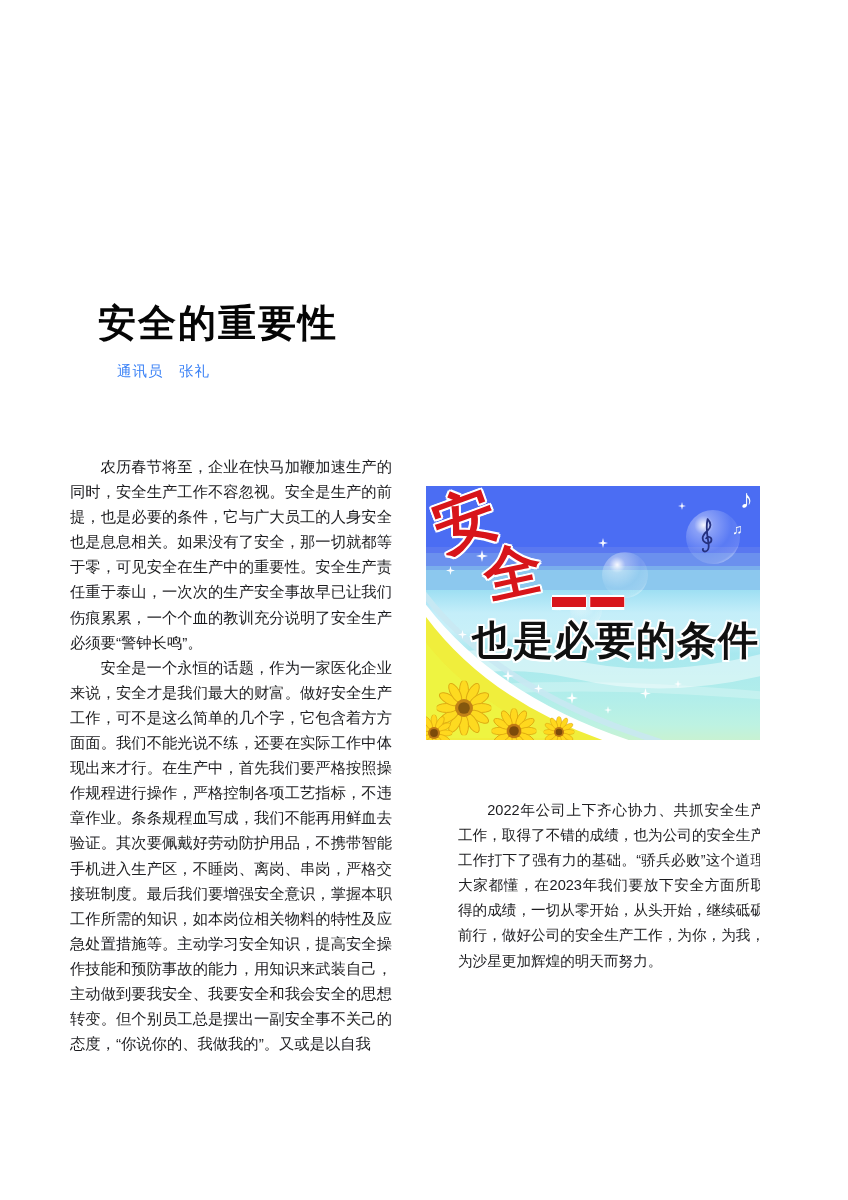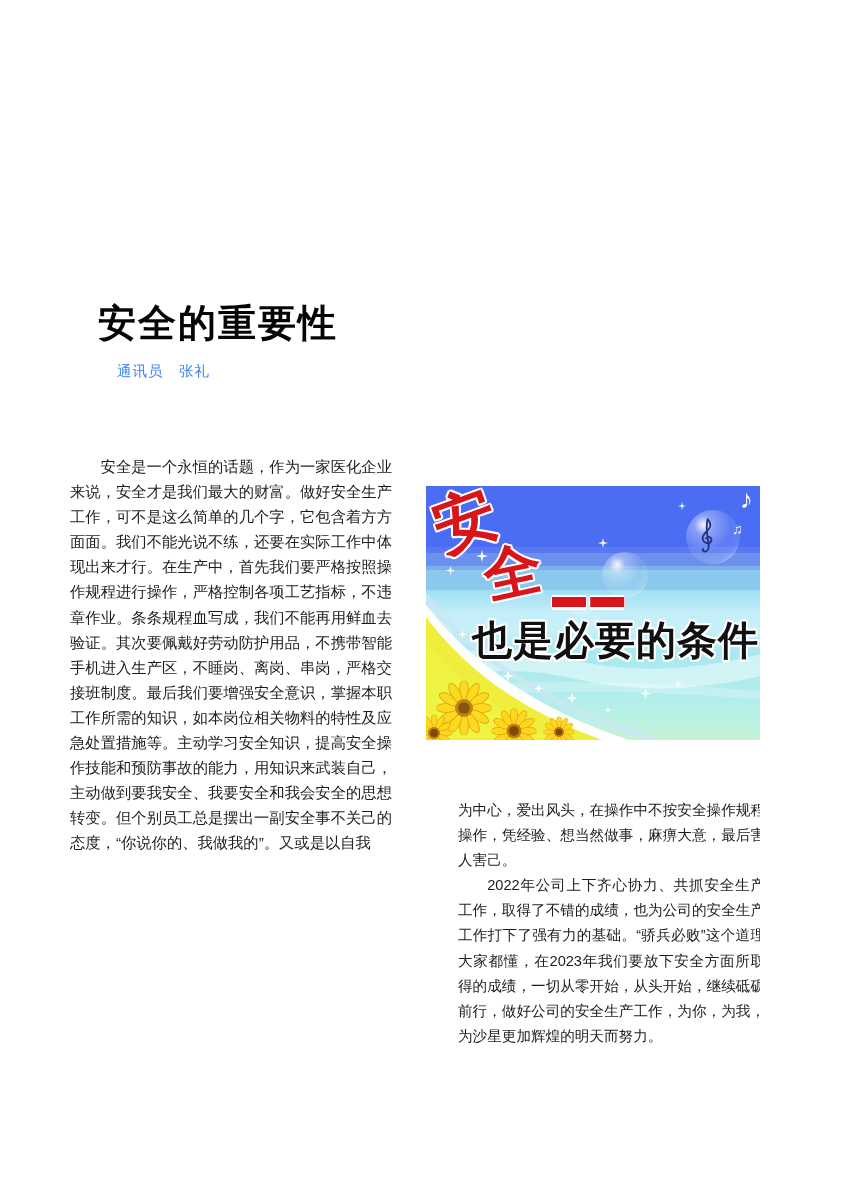--- a/index.html
+++ b/index.html
@@ -79,20 +79,21 @@
 </style>
 </head>
 <body>
 
 <div class="page">
 
   <h1 class="title">安全的重要性</h1>
   <div class="byline">通讯员　张礼</div>
 
   <div class="col col-left">
+    <p class="indent">农历春节将至，企业在快马加鞭加速生产的同时，安全生产工作不容忽视。安全是生产的前提，也是必要的条件，它与广大员工的人身安全也是息息相关。如果没有了安全，那一切就都等于零，可见安全在生产中的重要性。安全生产责任重于泰山，一次次的生产安全事故早已让我们伤痕累累，一个个血的教训充分说明了安全生产必须要“警钟长鸣”。</p>
     <p class="indent">安全是一个永恒的话题，作为一家医化企业来说，安全才是我们最大的财富。做好安全生产工作，可不是这么简单的几个字，它包含着方方面面。我们不能光说不练，还要在实际工作中体现出来才行。在生产中，首先我们要严格按照操作规程进行操作，严格控制各项工艺指标，不违章作业。条条规程血写成，我们不能再用鲜血去验证。其次要佩戴好劳动防护用品，不携带智能手机进入生产区，不睡岗、离岗、串岗，严格交接班制度。最后我们要增强安全意识，掌握本职工作所需的知识，如本岗位相关物料的特性及应急处置措施等。主动学习安全知识，提高安全操作技能和预防事故的能力，用知识来武装自己，主动做到要我安全、我要安全和我会安全的思想转变。但个别员工总是摆出一副安全事不关己的态度，“你说你的、我做我的”。又或是以自我</p>
   </div>
 
   <div class="poster">
 
     <svg class="poster-deco" viewBox="0 0 338 254" aria-hidden="true">
       <defs>
         <symbol id="sparkle" viewBox="0 0 12 12">
           <path d="M6 0 L7.2 4.8 L12 6 L7.2 7.2 L6 12 L4.8 7.2 L0 6 L4.8 4.8 Z" fill="#ffffff"></path>
         </symbol>
@@ -162,17 +163,16 @@
     <span class="note note-1">♪</span>
     <span class="note note-2">♫</span>
 
     <span class="char-red char-an">安</span>
     <span class="char-red char-quan">全</span>
     <span class="dashes">——</span>
     <span class="slogan">也是必要的条件</span>
   </div>
 
   <div class="col col-right">
-    <p>为中心，爱出风头，在操作中不按安全操作规程操作，凭经验、想当然做事，麻痹大意，最后害人害己。</p>
     <p class="indent">2022年公司上下齐心协力、共抓安全生产工作，取得了不错的成绩，也为公司的安全生产工作打下了强有力的基础。“骄兵必败”这个道理大家都懂，在2023年我们要放下安全方面所取得的成绩，一切从零开始，从头开始，继续砥砺前行，做好公司的安全生产工作，为你，为我，为沙星更加辉煌的明天而努力。</p>
   </div>
 
 </div>
 
 </body></html>

